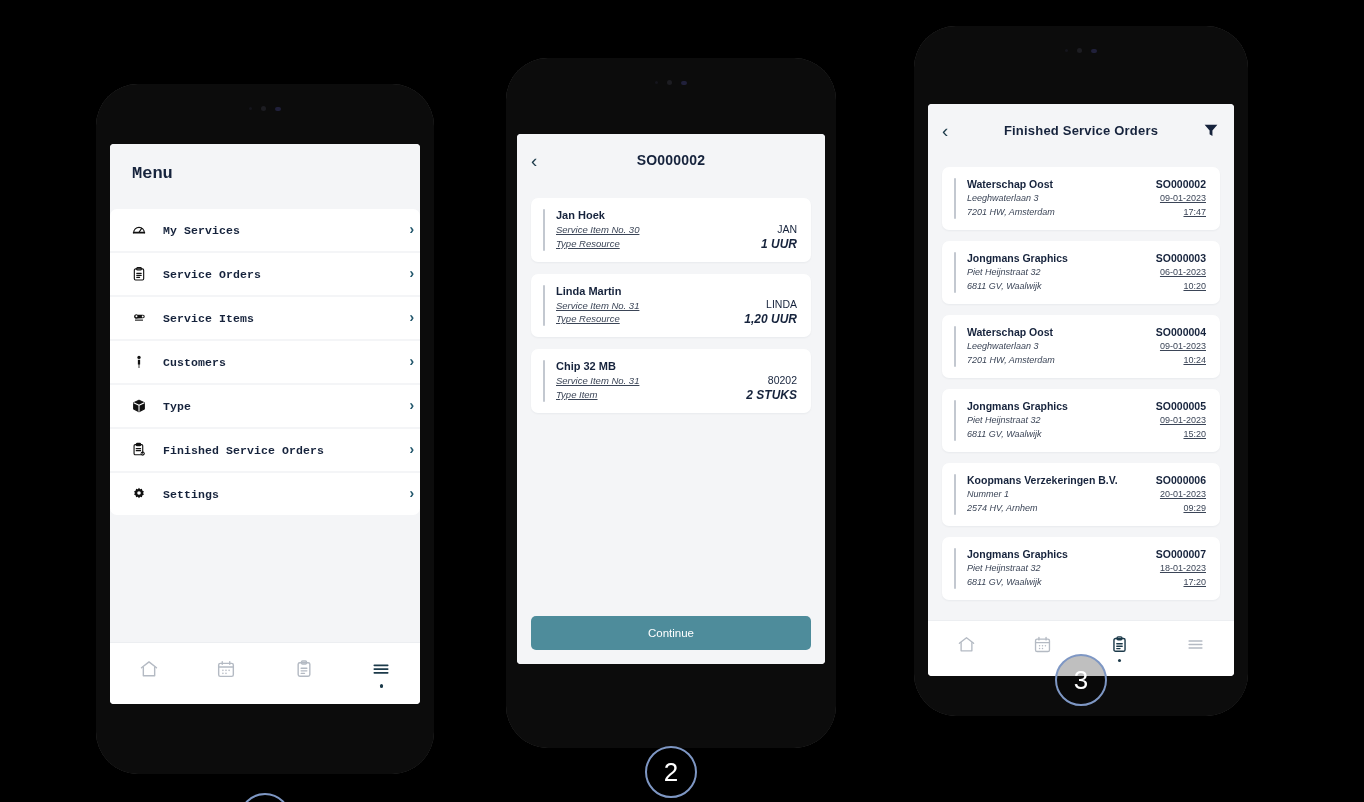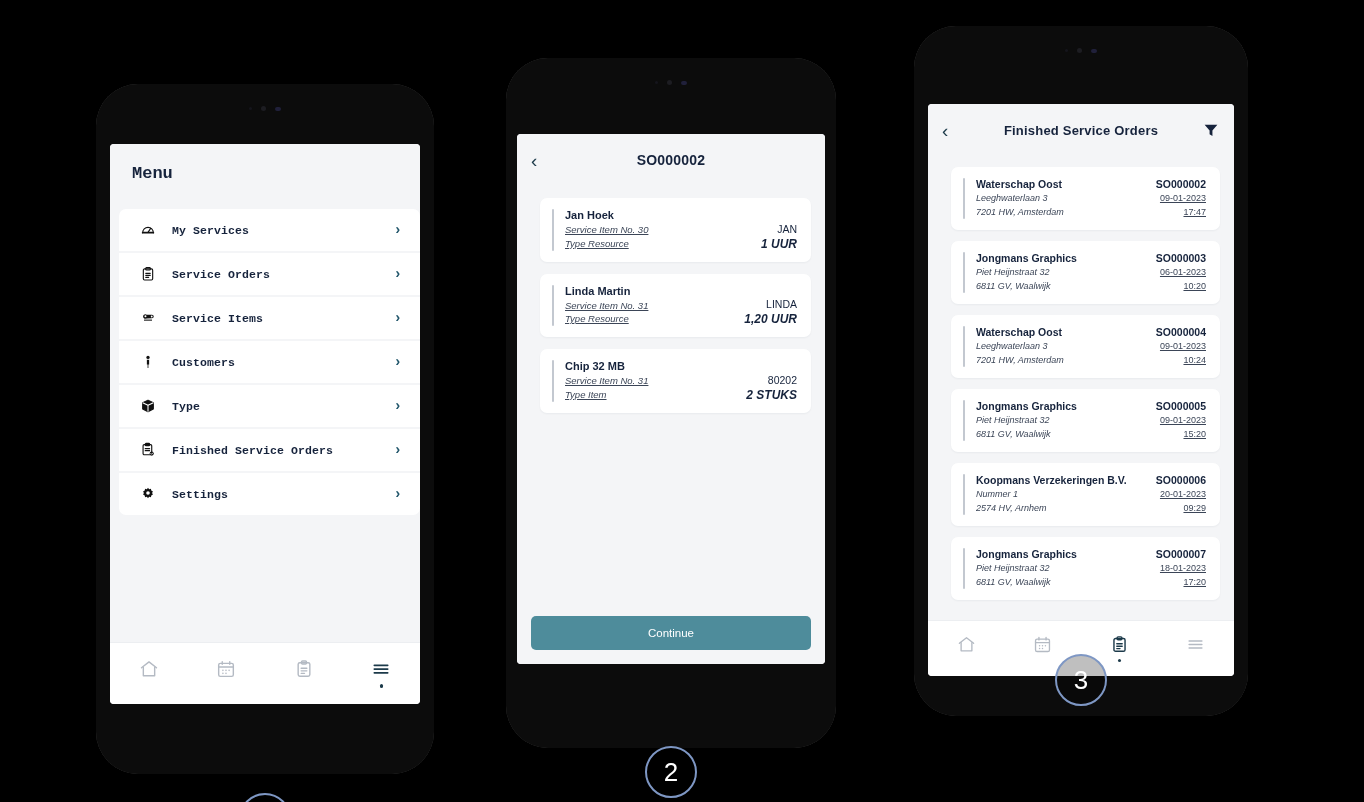--- a/index.html
+++ b/index.html
@@ -28,36 +28,36 @@
 
   
   .topbar { flex:0 0 auto; display:flex; align-items:center; padding:0 14px;
             background:#f4f5f7; position:relative; }
   .back { font-size:19px; color:#1c3a4a; line-height:1; cursor:pointer;
           font-weight:400; width:22px; }
   .screen-title { flex:1; text-align:center; font-weight:bold; color:#16233c;
                   letter-spacing:.2px; }
   .funnel { width:22px; display:flex; justify-content:flex-end; }
 
-  .scroll { flex:1; overflow:hidden;margin-left:9px; }
+  .scroll { flex:1; overflow:hidden; }
 
   
   .navbar { flex:0 0 auto; background:#fff; display:flex; align-items:center;
             border-top:1px solid #eceef1; }
   .navitem { flex:1; display:flex; flex-direction:column; align-items:center;
              justify-content:center; gap:5px; cursor:pointer; }
   .navdot { width:3.5px; height:3.5px; border-radius:50%; background:#1c3a4a; }
   .navdot.hide { background:transparent; }
 
   
   .menu-head { padding:20px 22px 26px 22px; background:#f4f5f7; }
   .menu-head h1 { font-size:17px; color:#16233c; font-weight:bold; }
   .mlist { display:flex; flex-direction:column; gap:2px; }
   .mrow { background:#fff; display:flex; align-items:center; gap:16px;
-          padding:13px 18px 13px 20px; cursor:pointer; }
+          padding:13px 4px 13px 20px; cursor:pointer; }
   .mrow:first-child { border-radius:7px 7px 0 0; }
   .mrow:last-child  { border-radius:0 0 7px 7px;align-items:center; }
   .mlabel { flex:1; font-size:11.5px; color:#16233c; font-weight:bold; letter-spacing:.1px; }
   .mchev { color:#21566b; font-size:14px; font-weight:600; line-height:1; }
   .micon { width:17px; display:flex; justify-content:center; align-items:center; color:#111; }
 
   
   .lines { padding:12px 14px 0 14px; display:flex; flex-direction:column; gap:12px; }
   .lcard { background:#fff; border-radius:7px; padding:11px 14px 11px 12px;
            display:flex; align-items:flex-end; cursor:pointer;

